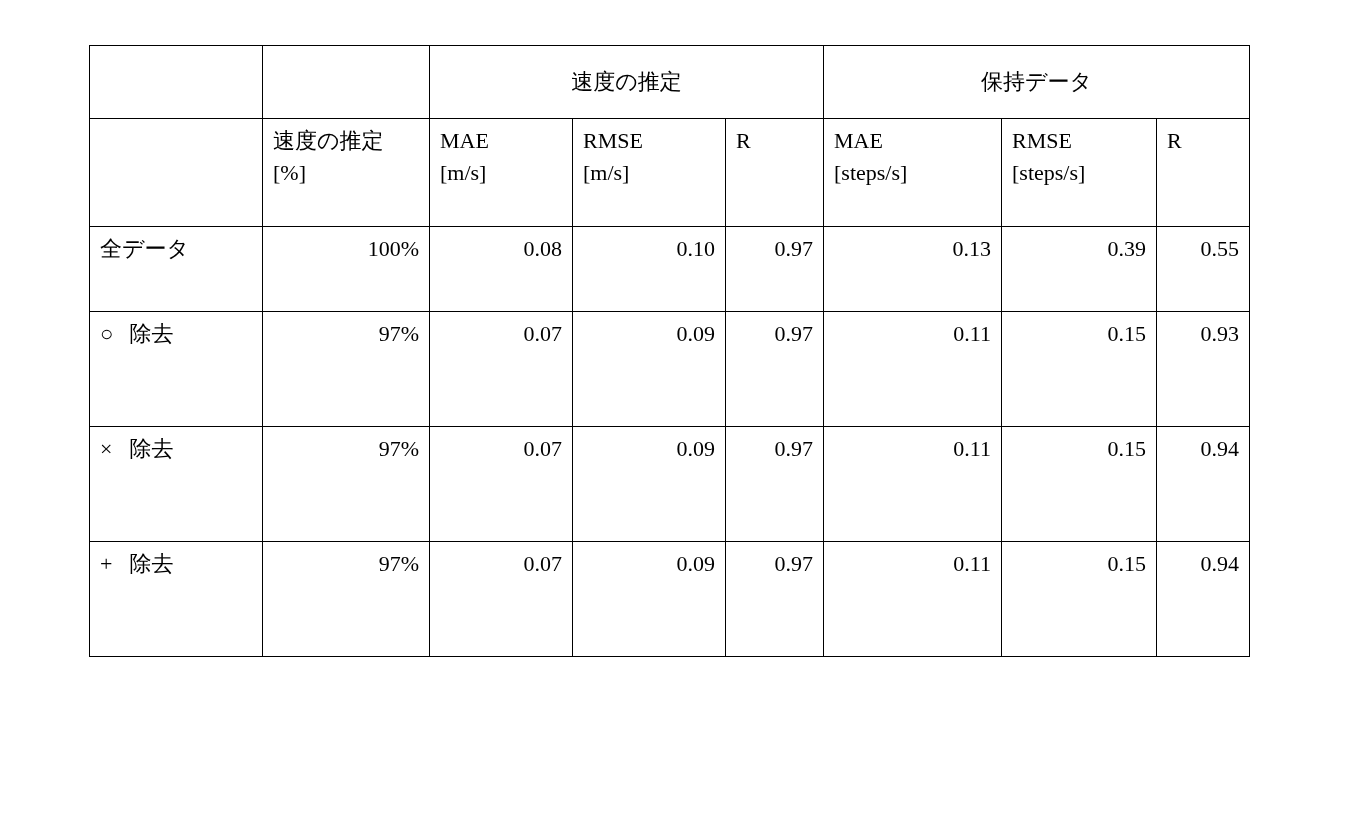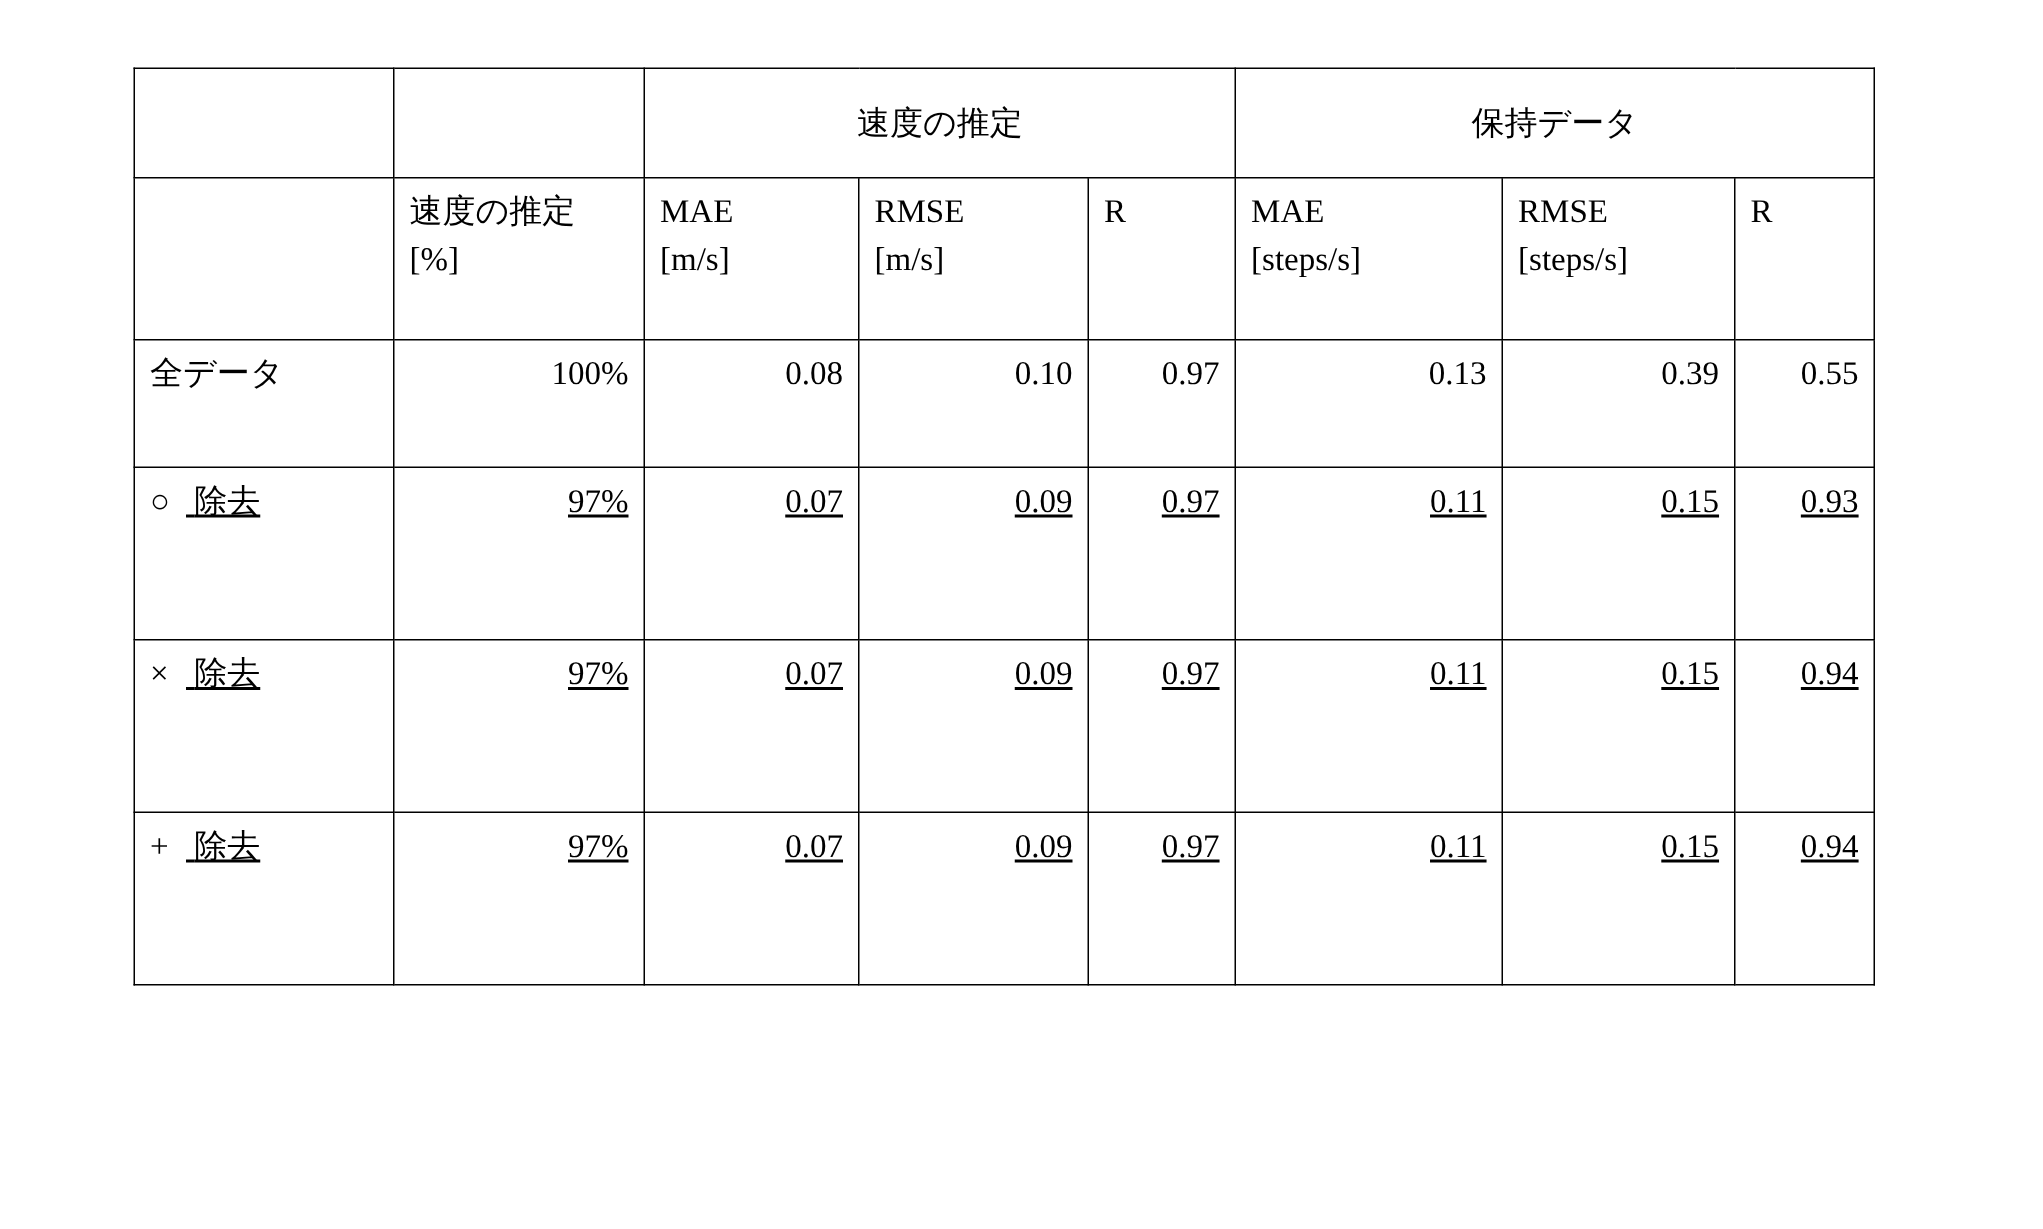--- a/index.html
+++ b/index.html
@@ -42,21 +42,21 @@
   col.c2 { width: 143px; }
   col.c3 { width: 153px; }
   col.c4 { width: 98px; }
   col.c5 { width: 178px; }
   col.c6 { width: 155px; }
   col.c7 { width: 93px; }
 
   tr.group-row td { height: 60px; vertical-align: middle; }
   tr.sub-row td { height: 95px; }
   tr.body-row td { height: 72px; }
-  tr.tall-row td { height: 102px; text-decoration: underline; }
+  tr.tall-row td { height: 102px; }
 
   .group-title {
     text-align: center;
     font-size: 23px;
   }
   .sub-head {
     font-size: 22px;
   }
   .sub-head .unit { display: block; }
   .rowlabel {

